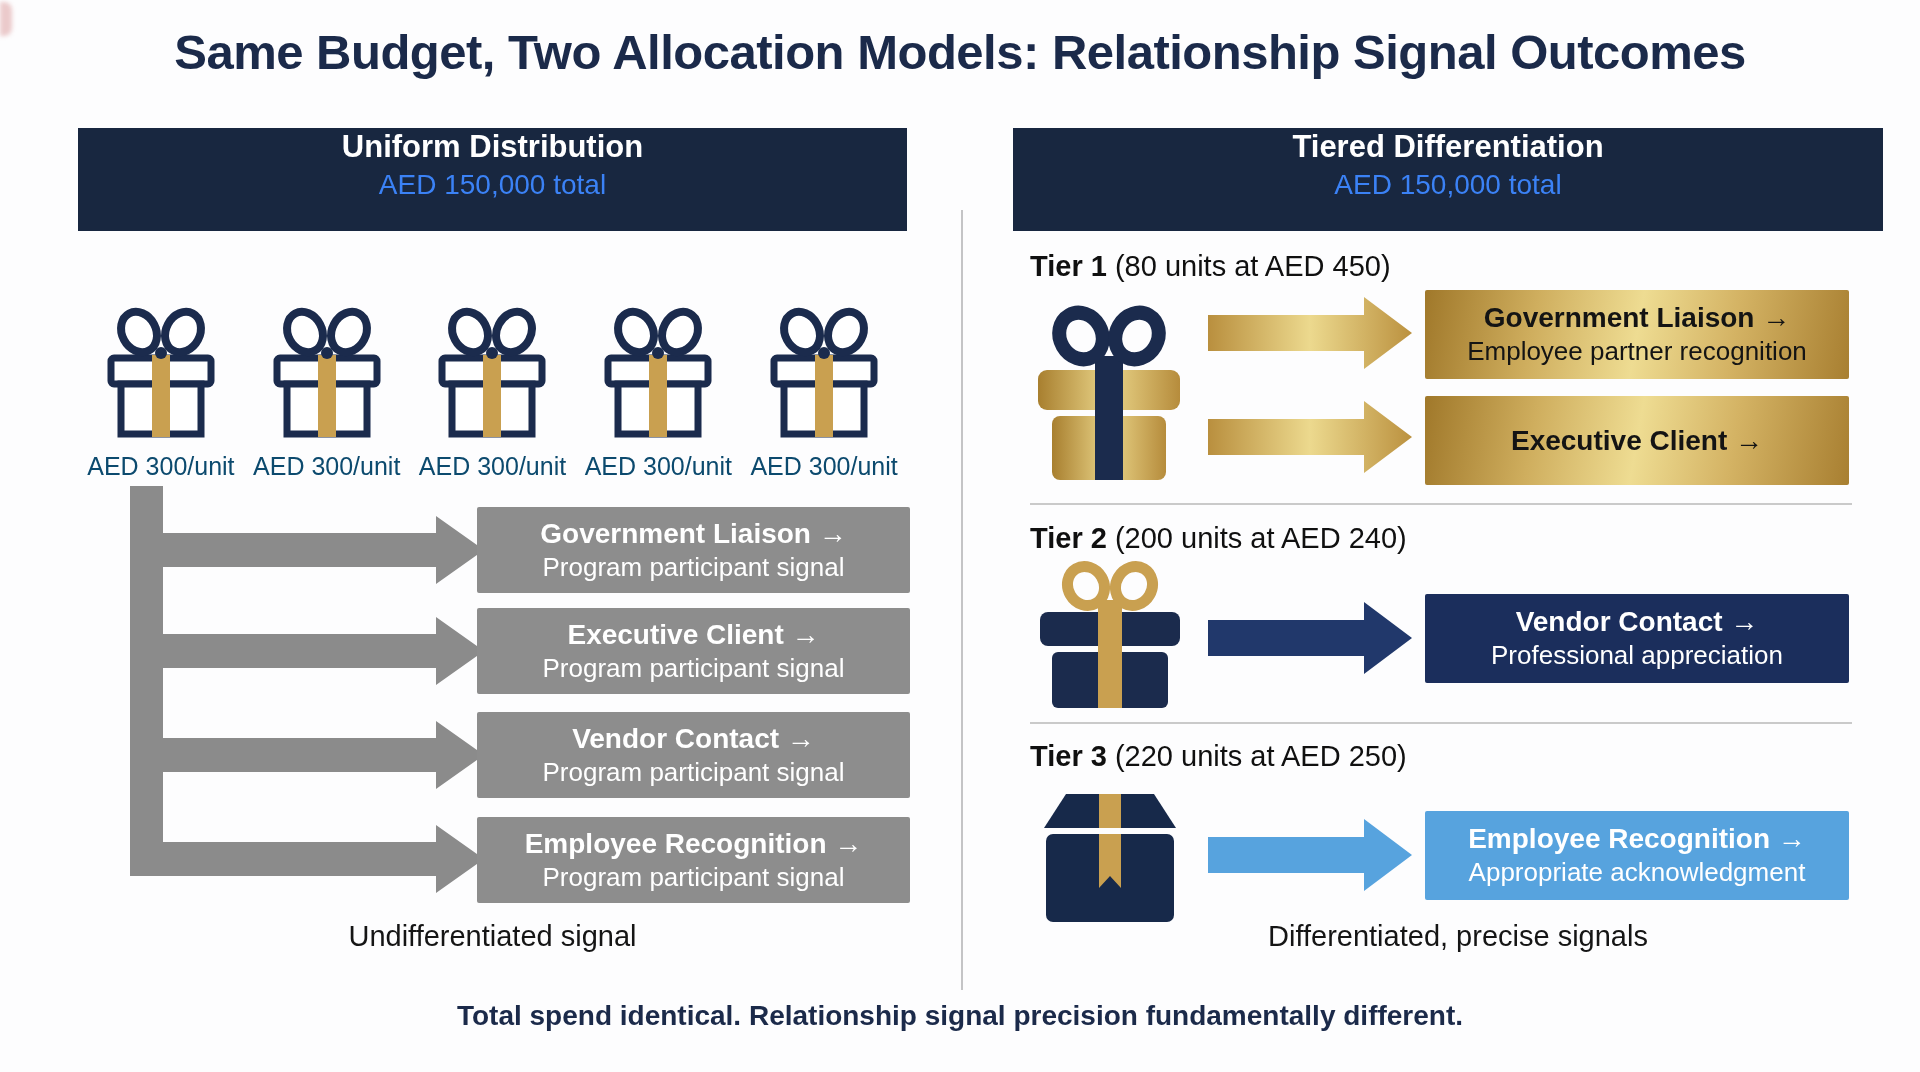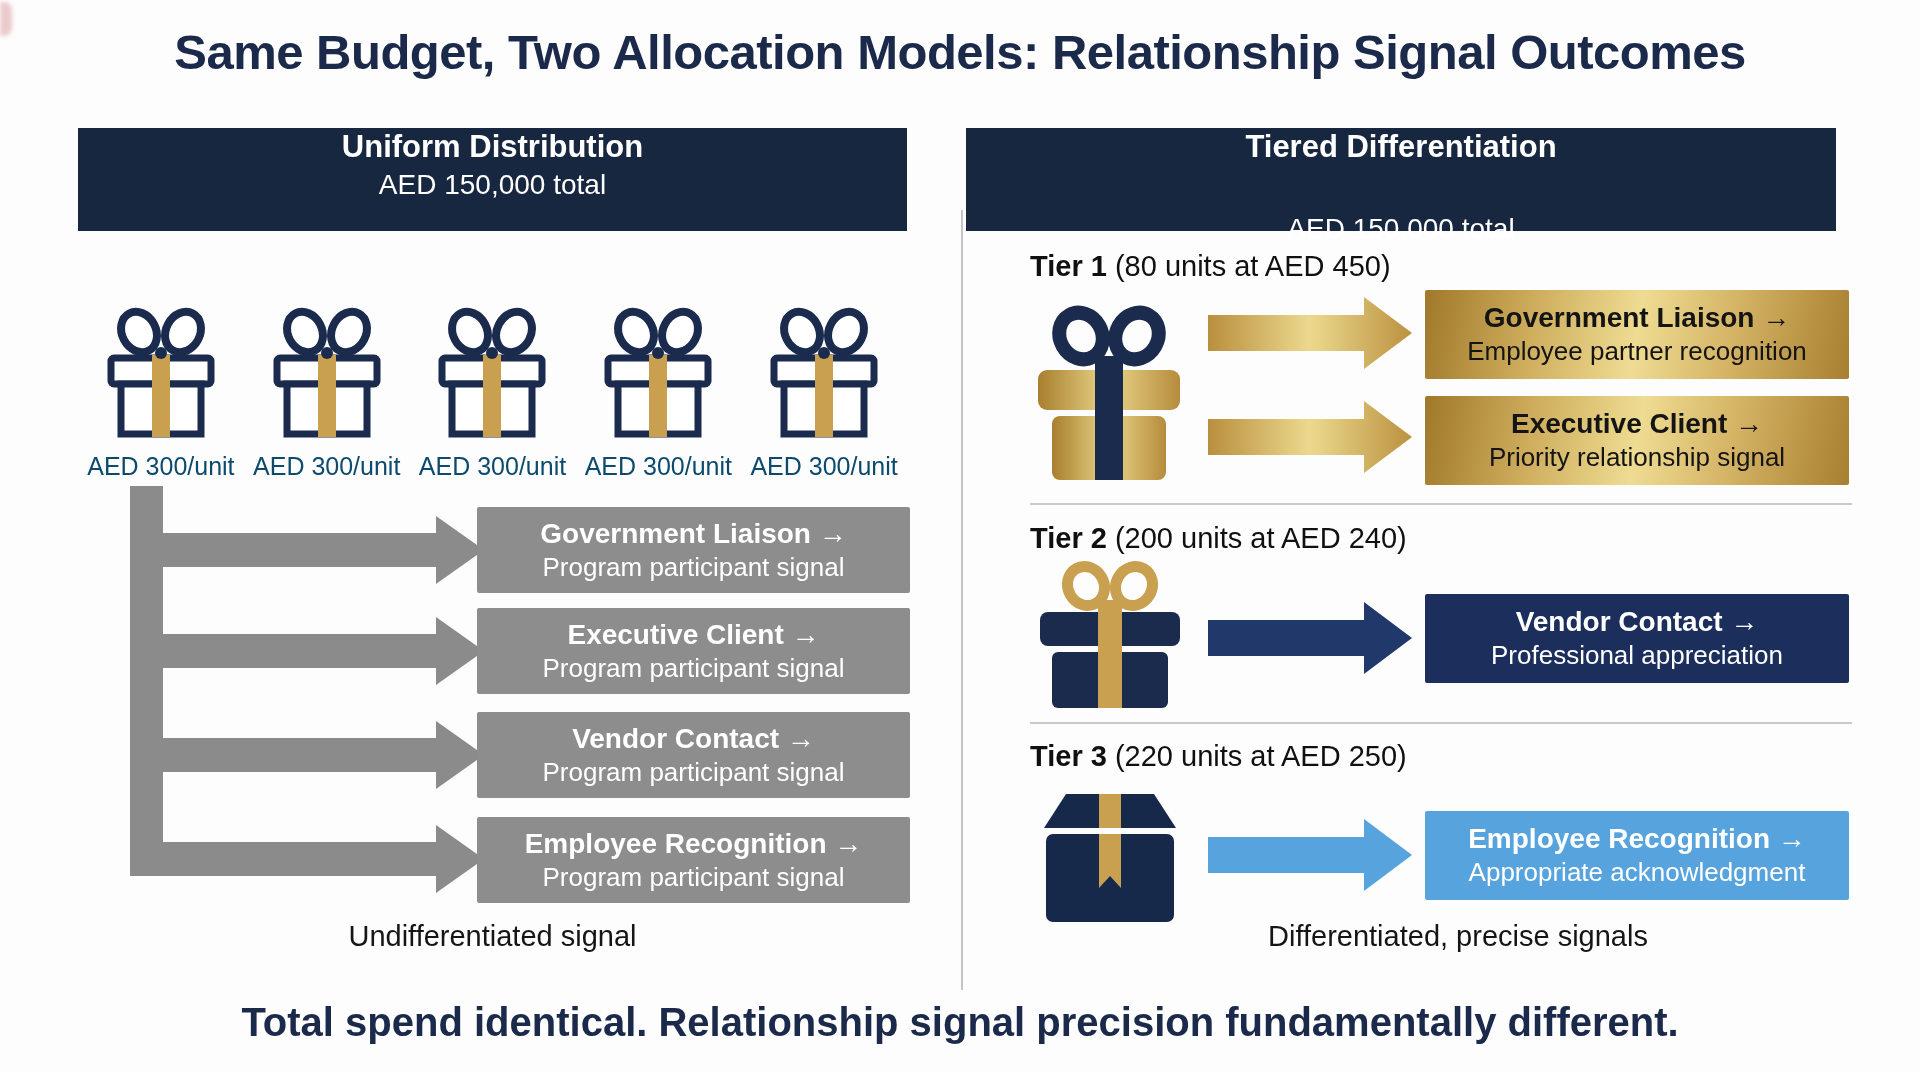--- a/index.html
+++ b/index.html
@@ -9,23 +9,23 @@
     font-family:"Liberation Sans",sans-serif;overflow:hidden;margin:0 auto;
   }
   .abs{position:absolute;}
   .smudge{left:0;top:2px;width:12px;height:34px;background:rgba(195,85,85,.30);
     border-radius:0 8px 8px 0;filter:blur(2px);}
   .title{left:0;right:0;top:24px;text-align:center;font-size:49px;font-weight:600;
     color:#1b2a4a;letter-spacing:-.5px;}
   .panel-header{background:#182740;color:#fff;display:flex;flex-direction:column;
     align-items:center;top:128px;height:103px;}
   .panel-header .h1{font-size:31px;font-weight:700;line-height:1.25;}
-  .panel-header .h2{font-size:28px;font-weight:400;color:#ffffff;line-height:1.25;}
+  .panel-header .h2{font-size:28px;font-weight:400;color:#3b82f6;line-height:1.25;}
   .hdr-left{left:78px;width:829px;}
-  .hdr-right{left:966px;width:870px;gap:44px;}
+  .hdr-right{left:1013px;width:870px;}
   .recipients{left:78px;width:829px;top:255px;text-align:center;font-size:31px;color:#1b1b1b;}
   .gift-row{left:78px;top:300px;width:829px;height:142px;display:flex;}
   .gift-cell{flex:1;display:flex;justify-content:center;align-items:flex-end;}
   .unit-row{left:78px;top:452px;width:829px;display:flex;}
   .unit-cell{flex:1;text-align:center;font-size:25px;color:#0c4a6e;}
   .trunk{left:130px;top:486px;width:33px;height:390px;background:#8b8b8b;}
   .garrow{left:146px;width:338px;height:68px;}
   .gbox{left:477px;width:433px;height:86px;background:#8d8d8d;color:#fff;display:flex;
     flex-direction:column;justify-content:center;align-items:center;border-radius:2px;}
   .gbox .l1,.tbox .l1{font-size:28px;font-weight:700;line-height:1.2;}
@@ -35,21 +35,21 @@
   .cap-right{left:1023px;width:870px;}
   .vdivider{left:961px;top:210px;width:2px;height:780px;background:#c4c4c6;}
   .hdivider{left:1030px;width:822px;height:2px;background:#cacaca;}
   .tier-label{left:1030px;font-size:29px;color:#101010;}
   .tier-label b{font-weight:700;}
   .tbox{left:1425px;width:424px;height:89px;display:flex;flex-direction:column;
     justify-content:center;align-items:center;border-radius:2px;}
   .tbox-gold{background:linear-gradient(100deg,#a0782a 0%,#cfae5e 26%,#eedc92 50%,#d4b364 72%,#a87f31 100%);color:#141414;}
   .tbox-navy{background:#1b2e5c;color:#fff;}
   .tbox-blue{background:#57a3de;color:#fff;}
-  .footer{left:0;right:0;top:1000px;text-align:center;font-size:40px;font-weight:700;color:#1b2a4a;}
+  .footer{left:0;right:0;top:1000px;text-align:center;font-size:28px;font-weight:700;color:#1b2a4a;}
   svg{display:block;}
 </style>
 </head>
 <body>
 
 <div class="canvas">
 
   <div class="abs smudge"></div>
 
   <div class="abs title">Same Budget, Two Allocation Models: Relationship Signal Outcomes</div>
@@ -175,21 +175,20 @@
     </svg>
   <svg class="abs" style="left:1208px;top:401px" width="204" height="72" viewBox="0 0 204 72">
       <polygon points="0,18 156,18 156,0 204,36 156,72 156,54 0,54" fill="url(#goldArrow)"></polygon>
     </svg>
   <div class="abs tbox tbox-gold" style="top:290px">
     <div class="l1">Government Liaison →</div>
     <div class="l2">Employee partner recognition</div>
   </div>
   <div class="abs tbox tbox-gold" style="top:396px">
     <div class="l1">Executive Client →</div>
-    <div class="l2">Priority relationship signal</div>
   </div>
   <div class="abs hdivider" style="top:503px"></div>
 
   <div class="abs tier-label" style="top:522px">
     <b>Tier 2</b>&nbsp;<span>(200 units at AED 240)</span>
   </div>
   <svg class="abs" style="left:1036px;top:560px" width="148" height="150" viewBox="0 0 148 150">
     <rect x="4" y="52" width="140" height="34" rx="8" fill="#1b2b4d"></rect>
     <rect x="16" y="92" width="116" height="56" rx="6" fill="#1b2b4d"></rect>
     <rect x="62" y="40" width="24" height="108" fill="#c9a050"></rect>

